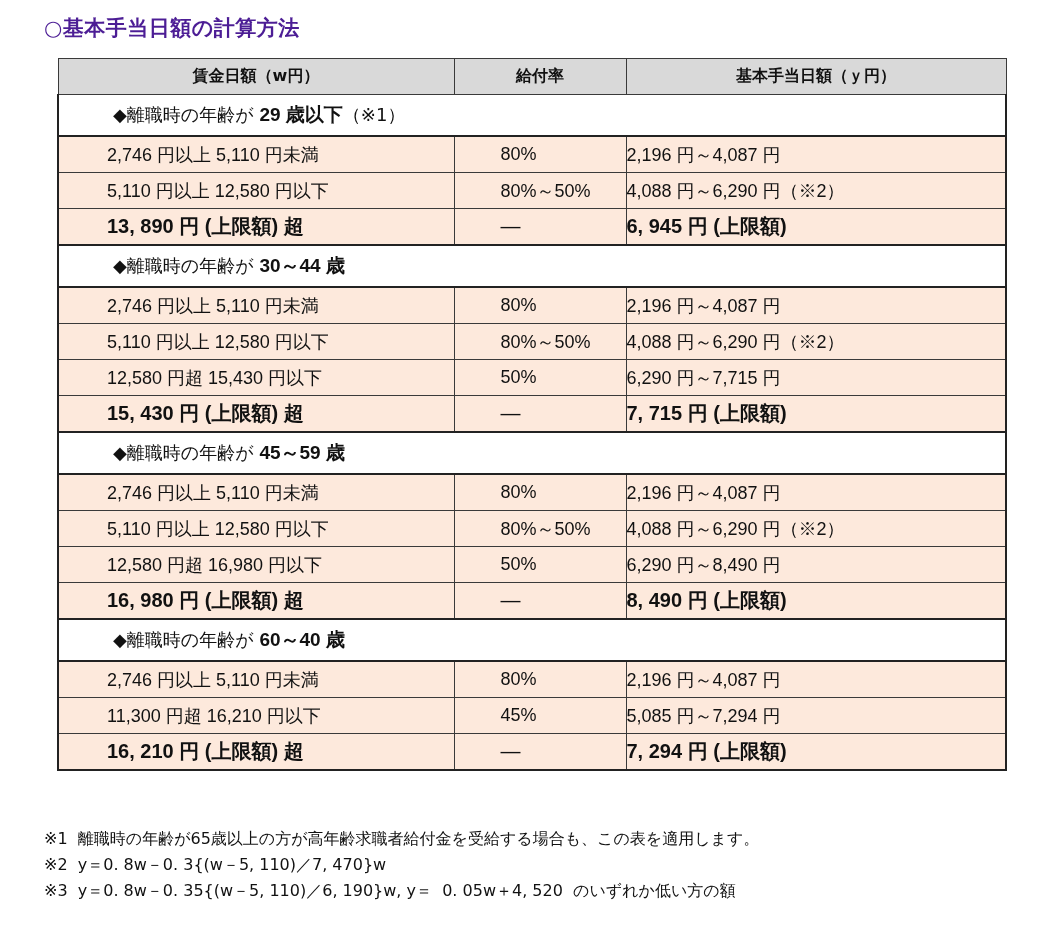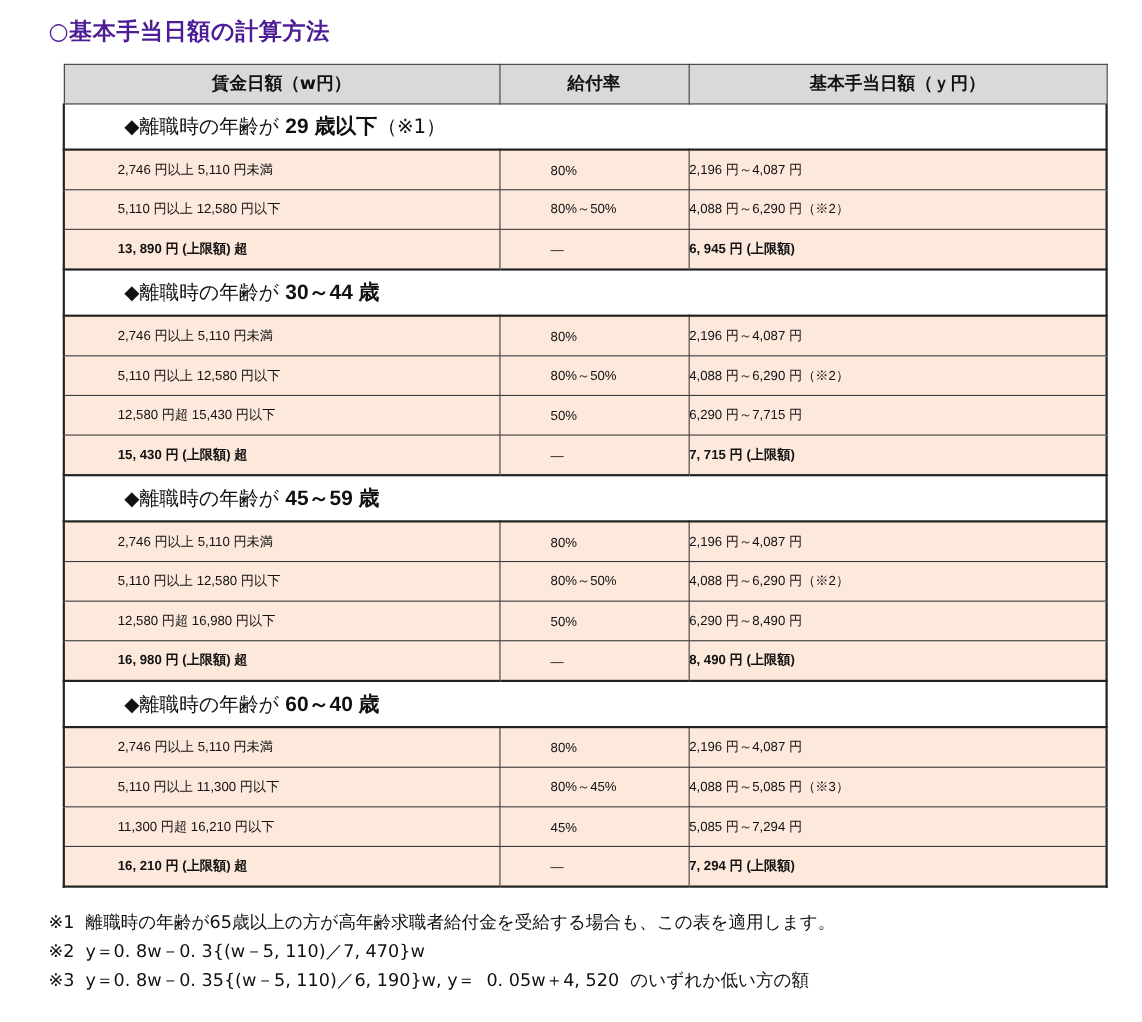--- a/index.html
+++ b/index.html
@@ -9,26 +9,26 @@
            letter-spacing:0.5px; color:#4c1d95; }
   table.main { position:absolute; left:57px; top:58px; width:948px;
                border-collapse:collapse; table-layout:fixed;border-radius:27px; }
   table.main td, table.main th { border:1px solid #3a3a3a; padding:0; height:35px; }
   th.hdr { background:#d9d9d9; font-size:16px; font-weight:bold; text-align:center;
            border-top:2px solid #222; border-bottom:2px solid #222; height:34px; }
   tr.group td { background:#ffffff; height:40px; font-size:18px; padding-left:54px;
                 border-left:2px solid #222; border-right:2px solid #222;
                 border-bottom:2px solid #222; }
   tr.group td .age { font-weight:bold; font-family:"Liberation Sans Narrow","Liberation Sans", sans-serif; font-size:19px; }
-  tr.data td { background:#fde9dc; font-size:12px; height:35px;
+  tr.data td { background:#fde9dc; font-size:18px; height:35px;
                font-family:"Liberation Sans", sans-serif; }
   tr.data td.c1 { padding-left:48px; border-left:2px solid #222; }
   tr.data td.c2 { padding-left:46px; }
   tr.data td.c3 { border-right:2px solid #222; }
-  tr.data.cap td { font-weight:bold; font-size:12px; border-bottom:2px solid #222; }
+  tr.data.cap td { font-weight:bold; font-size:20px; border-bottom:2px solid #222; }
   tr.data.cap td.c2 { font-weight:normal; }
   .notes { position:absolute; left:44px; top:826px; font-size:16px; line-height:26px; color:#111; }
   .notes div { white-space:pre; }
 </style>
 </head>
 <body>
 
 <div class="title">○基本手当日額の計算方法</div>
 
 <table class="main">
@@ -111,25 +111,20 @@
       </tr>
       <tr class="group">
         <td colspan="3"><span>◆離職時の年齢が </span><span class="age">60～40 歳</span><span></span></td>
       </tr>
       <tr class="data">
         <td class="c1">2,746 円以上 5,110 円未満</td>
         <td class="c2">80%</td>
         <td class="c3">2,196 円～4,087 円</td>
       </tr>
       <tr class="data">
-        <td class="c1">5,110 円以上 11,300 円以下</td>
-        <td class="c2">80%～45%</td>
-        <td class="c3">4,088 円～5,085 円（※3）</td>
-      </tr>
-      <tr class="data">
         <td class="c1">11,300 円超 16,210 円以下</td>
         <td class="c2">45%</td>
         <td class="c3">5,085 円～7,294 円</td>
       </tr>
       <tr class="data cap">
         <td class="c1">16, 210 円 (上限額) 超</td>
         <td class="c2">—</td>
         <td class="c3">7, 294 円 (上限額)</td>
       </tr>
     </tbody>

